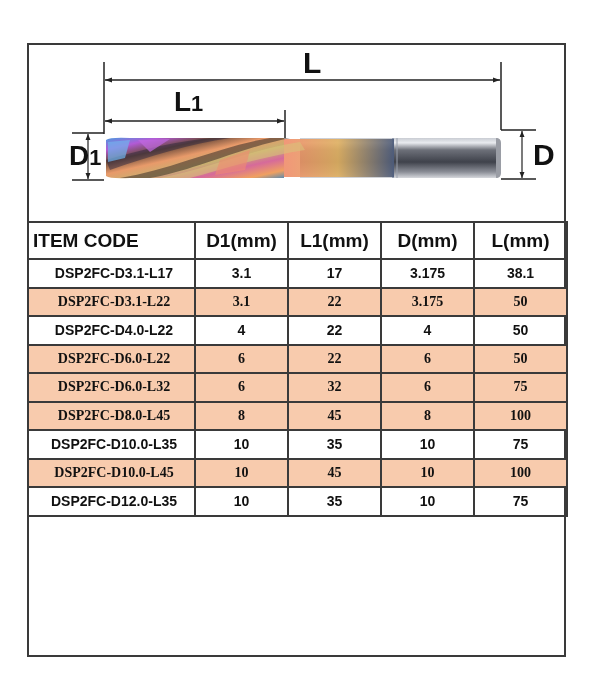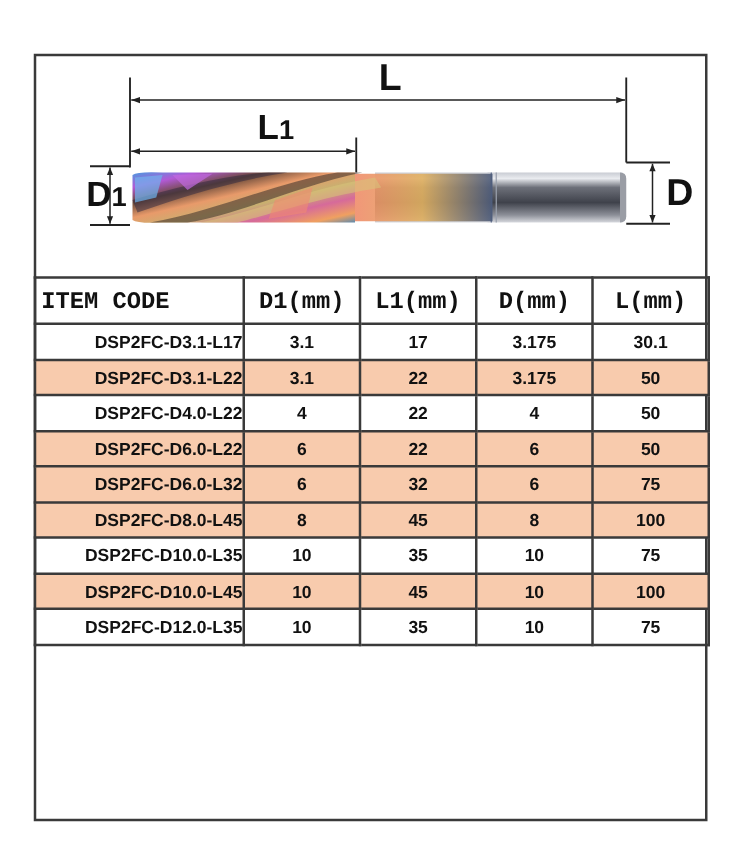--- a/index.html
+++ b/index.html
@@ -4,25 +4,25 @@
 <style>
   html, body { margin: 0; padding: 0; background: #ffffff; }
   body { width: 600px; height: 692px; position: relative; overflow: hidden; font-family: "Liberation Sans", sans-serif; }
   .frame { position: absolute; left: 27px; top: 43px; width: 539px; height: 614px; border: 2px solid #3a3a3a; box-sizing: border-box; background: #fff; }
   .diagram { position: absolute; left: 0; top: 0; width: 600px; height: 221px; }
   .diagram svg { position: absolute; left: 0; top: 0; }
   .dim-label { position: absolute; font-weight: bold; color: #111; line-height: 1; }
   .table-wrap { position: absolute; left: 27px; top: 221px; width: 539px; }
   table { border-collapse: collapse; width: 539px; table-layout: fixed; }
   th, td { border: 2px solid #3a3a3a; padding: 0; color: #111; font-weight: bold; }
-  th { height: 35px; font-size: 19px; text-align: center; font-family: Liberation Mono, monospace; }
+  th { height: 35px; font-size: 19px; text-align: center; }
   th.code-h { text-align: left; padding-left: 4px; font-size: 19px; }
   td { height: 26.5px; font-size: 14px; text-align: center; }
-  td.code { text-align: right; padding-left: 5px; margin-top: 12px; }
-  tr.alt td { background: #F8CBAD; }
+  td.code { text-align: center; padding-left: 5px; margin-top: 12px; }
+  tr.alt td { background: #F8CBAD; font-family: Liberation Serif, serif; }
 </style>
 </head>
 <body>
 
 <div class="frame"></div>
 
 <div class="diagram">
   <svg width="600" height="221" viewBox="0 0 600 221">
     <defs>
       <linearGradient id="shank" x1="0" y1="0" x2="0" y2="1">
@@ -85,21 +85,21 @@
     <path d="M106,140 Q110,137 130,138 L284,138 L284,178 L130,178 Q110,179 106,176 Z" fill="url(#flute)"></path>
     <path d="M120,178 C170,170 220,146 270,138 L290,138 C240,148 190,172 150,178 Z" fill="#3b2e2a" opacity="0.55"></path>
     <path d="M160,178 C210,168 250,150 300,142 L305,150 C255,158 215,172 190,178 Z" fill="#d8c27a" opacity="0.6"></path>
     <path d="M106,160 C140,150 180,140 215,138 L230,138 C190,144 150,156 110,170 Z" fill="#2c2640" opacity="0.5"></path>
     <path d="M108,142 L130,140 L125,158 L108,162 Z" fill="#6fb4ee" opacity="0.7"></path>
     <path d="M138,140 L170,139 L150,152 Z" fill="#c06ae0" opacity="0.7"></path>
     <path d="M220,160 L250,150 L245,170 L215,175 Z" fill="#f08a70" opacity="0.6"></path>
   </svg>
 
   <div class="dim-label" style="left:303px; top:48px; font-size:30px;">L</div>
-  <div class="dim-label" style="left:174px; top:88px; font-size:28px;margin-left:32px;">
+  <div class="dim-label" style="left:174px; top:88px; font-size:28px;">
     <span>L<span style="font-size: 0.78em;">1</span></span>
   </div>
   <div class="dim-label" style="left:34px; top:142px; font-size:28px;margin-left:35px;">D<span style="font-size: 0.78em;">1</span></div>
   <div class="dim-label" style="left:533px; top:140px; font-size:30px;">D</div>
 </div>
 
 <div class="table-wrap">
   <table>
     <colgroup>
       <col style="width:167px">
@@ -116,21 +116,21 @@
         <th>D(mm)</th>
         <th>L(mm)</th>
       </tr>
     </thead>
     <tbody id="tbody">
       <tr>
           <td class="code">DSP2FC-D3.1-L17</td>
           <td>3.1</td>
           <td>17</td>
           <td>3.175</td>
-          <td>30.1</td>
+          <td>38.1</td>
         </tr>
       <tr class="alt">
           <td class="code">DSP2FC-D3.1-L22</td>
           <td>3.1</td>
           <td>22</td>
           <td>3.175</td>
           <td>50</td>
         </tr>
       <tr>
           <td class="code">DSP2FC-D4.0-L22</td>

